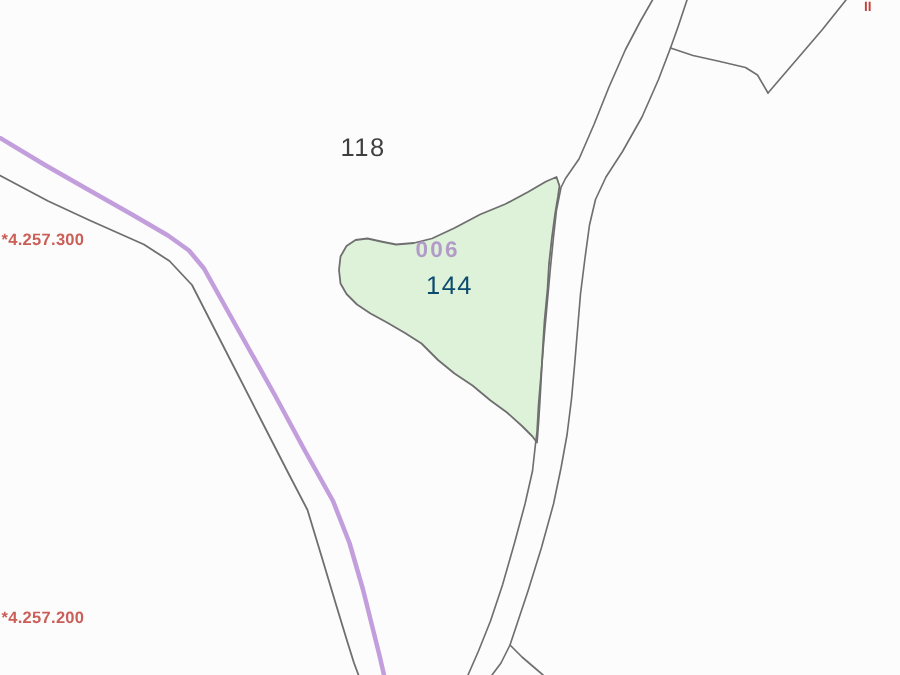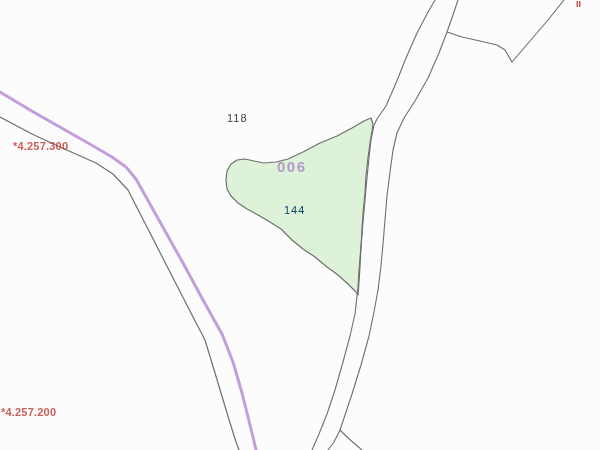--- a/index.html
+++ b/index.html
@@ -22,24 +22,23 @@
 
   .map-label {
     position: absolute;
     white-space: nowrap;
     font-family: "Liberation Sans", sans-serif;
     line-height: 1;
     user-select: none;
   }
 
   .lbl-parcel-number {      
-    font-size: 11px;
+    font-size: 17px;
     letter-spacing: 1px;
     font-weight: normal;
-    margin-top: 23px;
   }
 
   .lbl-parcel-code {        
     font-size: 15px;
     font-weight: bold;
     letter-spacing: 1.5px;
     opacity: 0.85;
   }
 
   .lbl-grid {               
@@ -68,18 +67,18 @@
       <polyline points="447,32 462,37 480,41 497,45 505,50 512,62" fill="none" stroke="#6f6f6f" stroke-width="1.1" stroke-opacity="1" stroke-linejoin="round" stroke-linecap="round"></polyline>
       <polyline points="512,62 530,41 548,20 564,0" fill="none" stroke="#6f6f6f" stroke-width="1.1" stroke-opacity="1" stroke-linejoin="round" stroke-linecap="round"></polyline>
     </svg>
 
   <div class="map-label lbl-parcel-number" style="left: 227px; top: 90px; color: rgb(63, 63, 63);">118</div>
 
   <div class="map-label lbl-parcel-code" style="left: 277px; top: 159px; color: rgb(171, 140, 196);">006</div>
 
   <div class="map-label lbl-parcel-number" style="left: 284px; top: 182px; color: #0c4a6e;">144</div>
 
-  <div class="map-label lbl-grid" style="left: 1px; top: 141px; color: rgb(194, 68, 60); padding-left: 12px;">*4.257.300</div>
+  <div class="map-label lbl-grid" style="left: 1px; top: 155px; color: rgb(194, 68, 60);">*4.257.300</div>
 
   <div class="map-label lbl-grid" style="left: 1px; top: 407px; color: rgb(194, 68, 60);">*4.257.200</div>
 
   <div class="map-label lbl-fragment" style="left: 576px; top: 0px; color: rgb(194, 68, 60);">II</div>
 </div>
 
 </body></html>

